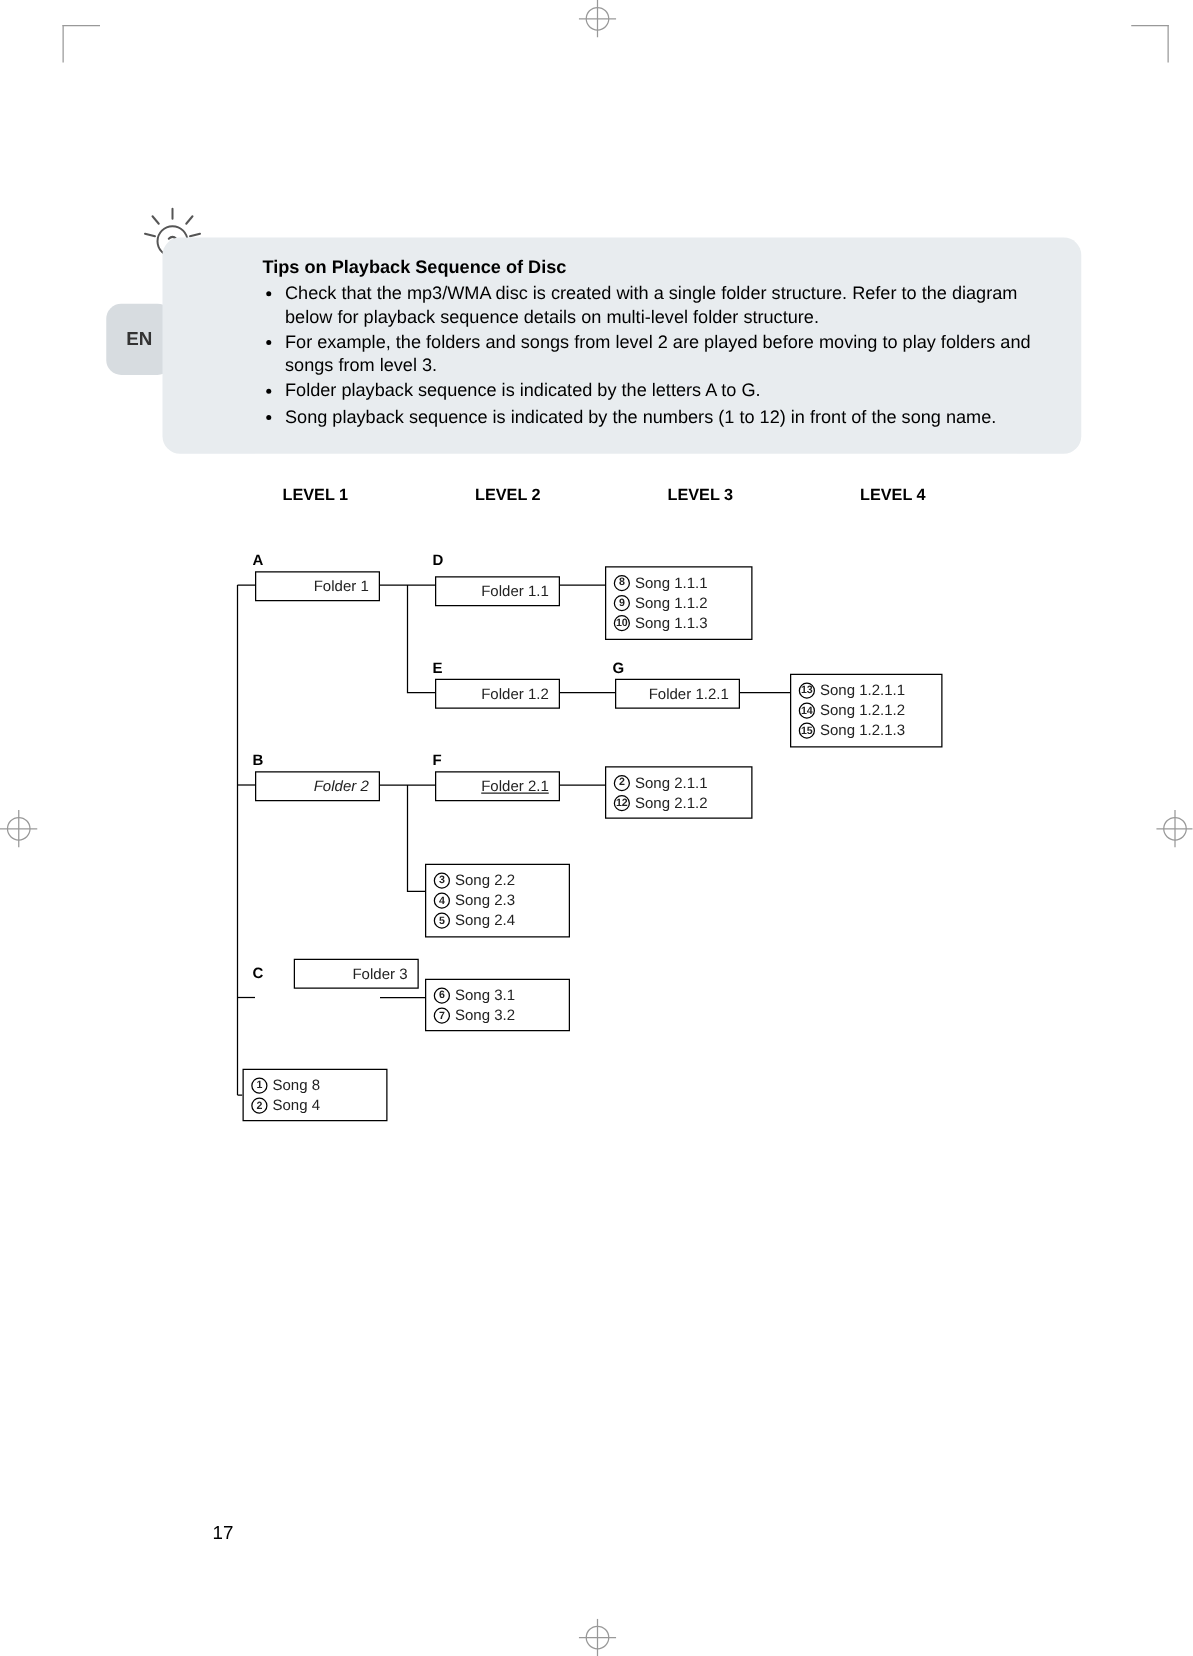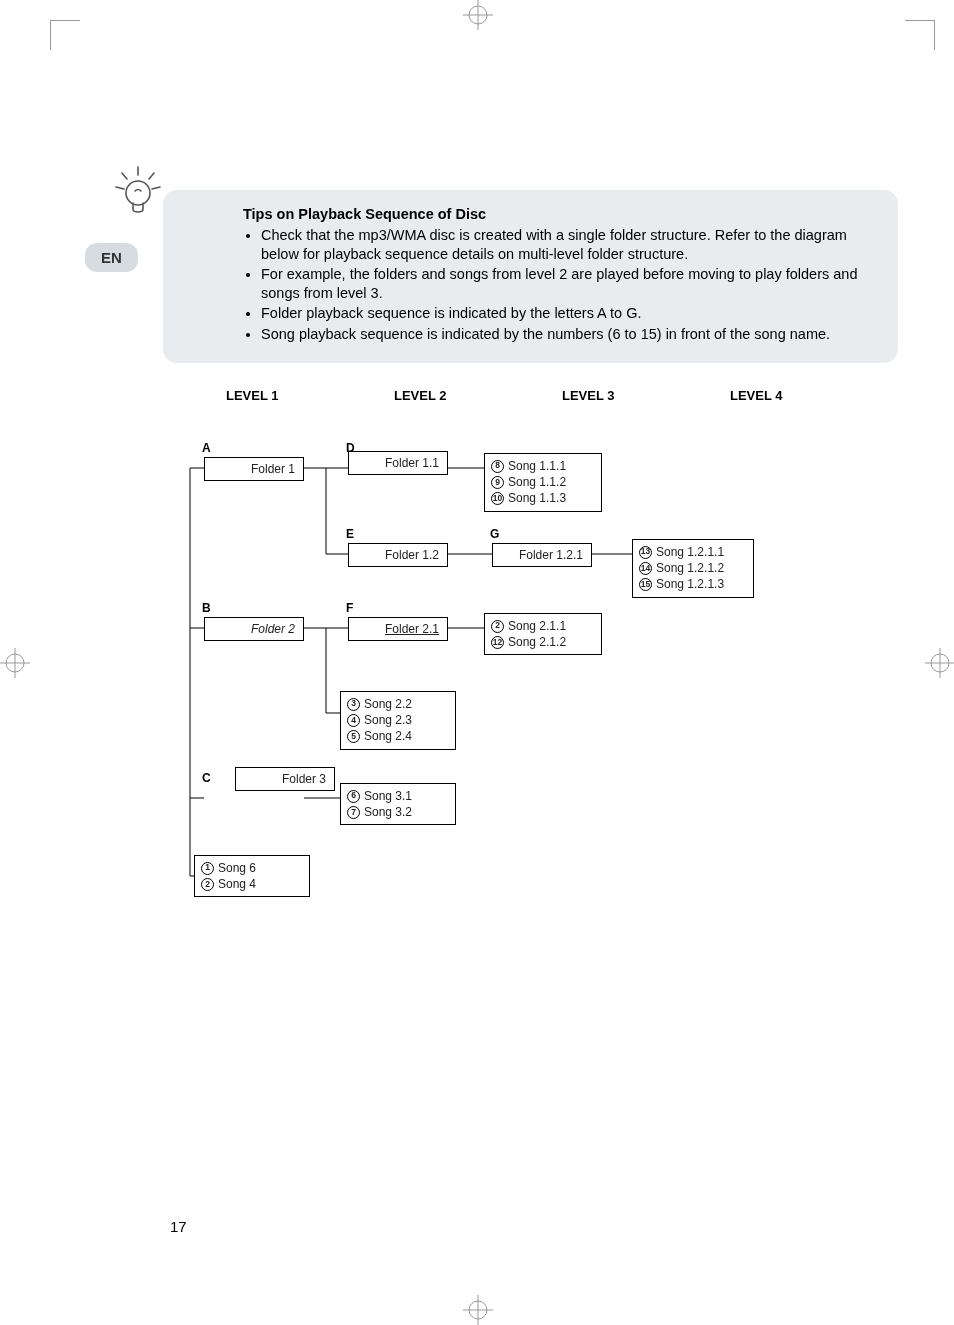--- a/index.html
+++ b/index.html
@@ -8,47 +8,47 @@
   .crop-top-left { position: absolute; left: 0; top: 20px; width: 30px; height: 30px; border-left: 1px solid #999; border-top: 1px solid #999; }
   .crop-top-right { position: absolute; right: -30px; top: 20px; width: 30px; height: 30px; border-right: 1px solid #999; border-top: 1px solid #999; }
   .reg-top { position: absolute; left: 50%; top: 0; transform: translateX(-50%); }
   .reg-bottom { position: absolute; left: 50%; bottom: 0; transform: translateX(-50%); }
   .reg-left { position: absolute; left: -50px; top: 50%; transform: translateY(-50%); }
   .reg-right { position: absolute; right: -50px; top: 50%; transform: translateY(-50%); }
   .reg svg { display: block; }
 
   .title { font-size: 24px; font-weight: 400; color: #333; margin: 115px 0 0 70px; }
 
-  .lang-tab { position: absolute; left: 35px; top: 243px; background: #d7dce0; border-radius: 12px; padding: 6px 16px; font-weight: 700; font-size: 15px; color: #333; }
-
-  .callout { position: absolute; left: 80px; top: 190px; width: 735px; background: #e8ecef; border-radius: 14px; padding: 16px 22px 18px 80px; margin-left: 33px; }
+  .lang-tab { position: absolute; left: 35px; top: 243px; background: #d7dce0; border-radius: 12px; padding: 20px 16px; font-weight: 700; font-size: 15px; color: #333; }
+
+  .callout { position: absolute; left: 80px; top: 190px; width: 735px; background: #e8ecef; border-radius: 14px; padding: 16px 22px 18px 80px; }
   .callout-icon { position: absolute; left: 60px; top: 165px; }
   .tips-head { font-weight: 700; font-size: 14.5px; margin-bottom: 4px; }
   .tips-list { list-style: disc; padding-left: 18px; font-size: 14.5px; line-height: 1.28; }
   .tips-list li { margin-bottom: 2px; }
 
   .diagram { position: absolute; left: 126px; top: 388px; width: 720px; font-size: 12px; }
-  .levels { display: flex; gap: 18px; font-weight: 700; font-size: 13px; margin: 0 0 28px 50px; }
+  .levels { display: flex; gap: 4px; font-weight: 700; font-size: 13px; margin: 0 0 28px 50px; }
   .levels span { width: 150px; }
 
   .tree { position: relative; height: 520px; }
   .node, .songbox { position: absolute; border: 1px solid #000; background: #fff; font-size: 12px; color: #222; }
   .node { padding: 4px 8px; width: 100px; text-align: right; }
   .songbox { padding: 4px 6px; line-height: 1.35; }
   .songrow { display: flex; align-items: center; gap: 4px; white-space: nowrap; }
   .num { display: inline-flex; align-items: center; justify-content: center; width: 13px; height: 13px; border: 1px solid #000; border-radius: 50%; font-size: 8.5px; font-weight: 700; flex-shrink: 0; }
   .letter { position: absolute; font-weight: 700; font-size: 12px; }
 
   
   .l1a { left: 28px; top: 26px; }
   .l1b { left: 28px; top: 186px; font-style: italic; }
   .l1c { left: 28px; top: 336px; margin-left: 31px; }
   .l1songs { left: 18px; top: 424px; width: 116px; }
 
-  .l2d { left: 172px; top: 20px; }
+  .l2d { left: 172px; top: 30px; }
   .l2e { left: 172px; top: 112px; }
   .l2f { left: 172px; top: 186px; text-decoration: underline; }
   .l2songs2 { left: 164px; top: 260px; width: 116px; }
   .l2songs3 { left: 164px; top: 352px; width: 116px; }
 
   .l3songs11 { left: 308px; top: 22px; width: 118px; }
   .l3g { left: 316px; top: 112px; }
   .l3songs21 { left: 308px; top: 182px; width: 118px; }
 
   .l4songs { left: 456px; top: 108px; width: 122px; }
@@ -118,21 +118,21 @@
       </g>
     </svg>
   </div>
 
   <div class="callout">
     <div class="tips-head">Tips on Playback Sequence of Disc</div>
     <ul class="tips-list">
       <li>Check that the mp3/WMA disc is created with a single folder structure. Refer to the diagram below for playback sequence details on multi-level folder structure.</li>
       <li>For example, the folders and songs from level 2 are played before moving to play folders and songs from level 3.</li>
       <li>Folder playback sequence is indicated by the letters A to G.</li>
-      <li>Song playback sequence is indicated by the numbers (6 to 15) in front of the song name.</li>
+      <li>Song playback sequence is indicated by the numbers (1 to 12) in front of the song name.</li>
     </ul>
   </div>
 
   <div class="diagram">
     <div class="levels">
       <span>LEVEL 1</span>
       <span>LEVEL 2</span>
       <span>LEVEL 3</span>
       <span>LEVEL 4</span>
     </div>
@@ -178,21 +178,21 @@
       <div class="node l1b">Folder 2</div>
       <div class="node l1c">Folder 3</div>
       <div class="node l2d">Folder 1.1</div>
       <div class="node l2e">Folder 1.2</div>
       <div class="node l2f">Folder 2.1</div>
       <div class="node l3g">Folder 1.2.1</div>
 
       <div class="songbox l1songs">
         <div class="songrow">
             <span class="num">1</span>
-            <span>Song 6</span>
+            <span>Song 8</span>
           </div>
         <div class="songrow">
             <span class="num">2</span>
             <span>Song 4</span>
           </div>
       </div>
 
       <div class="songbox l2songs2">
         <div class="songrow">
             <span class="num">3</span>

